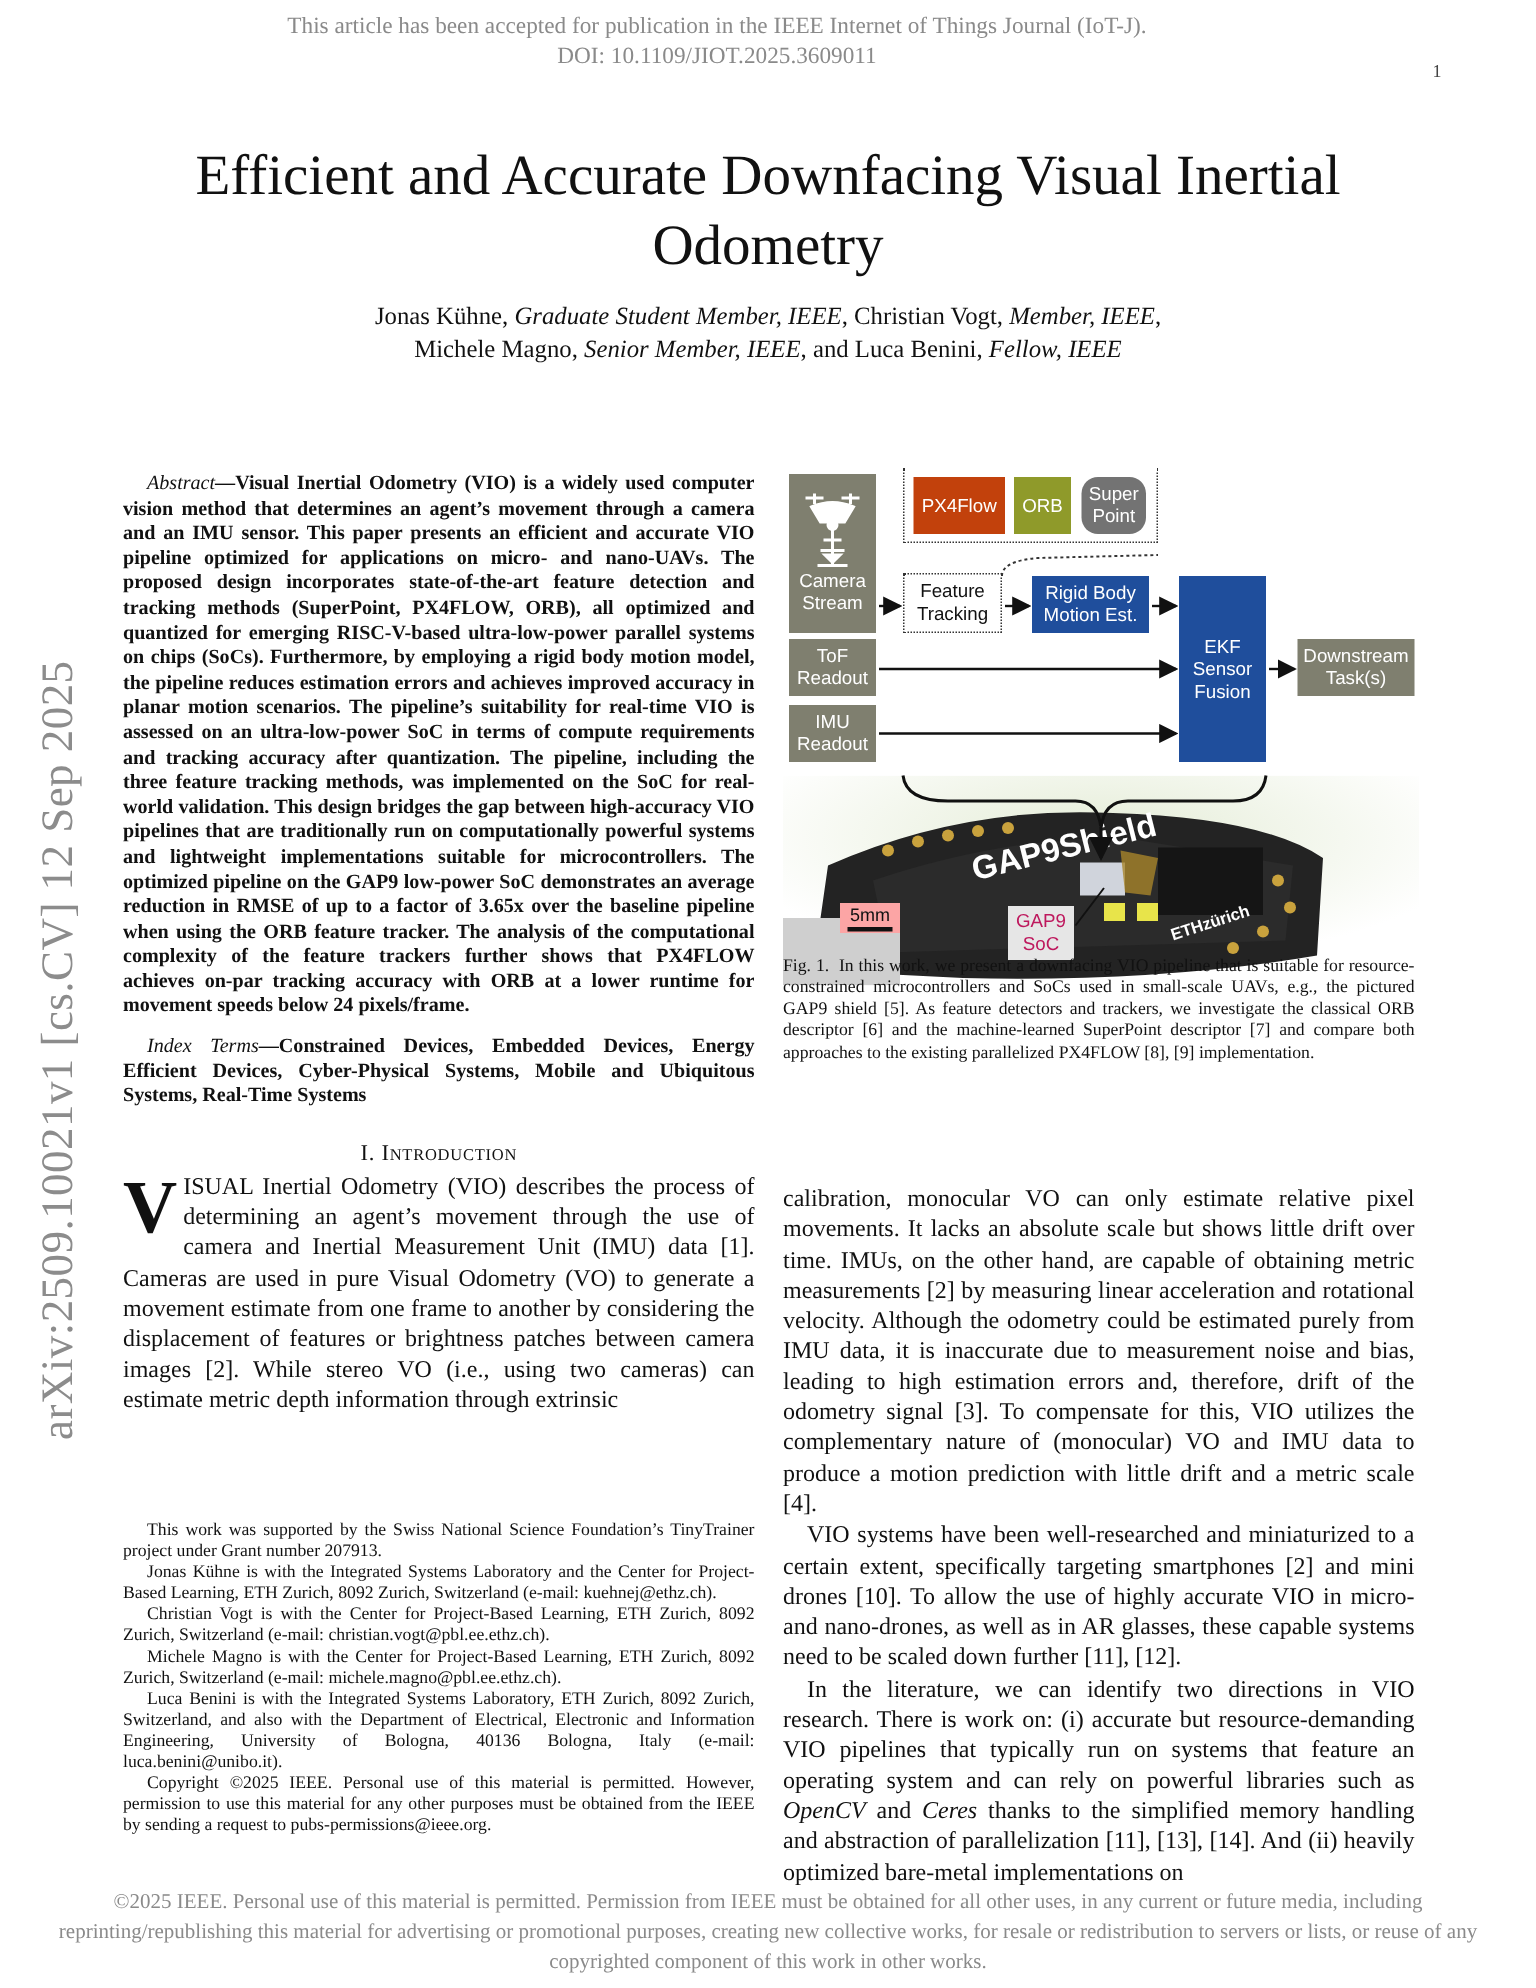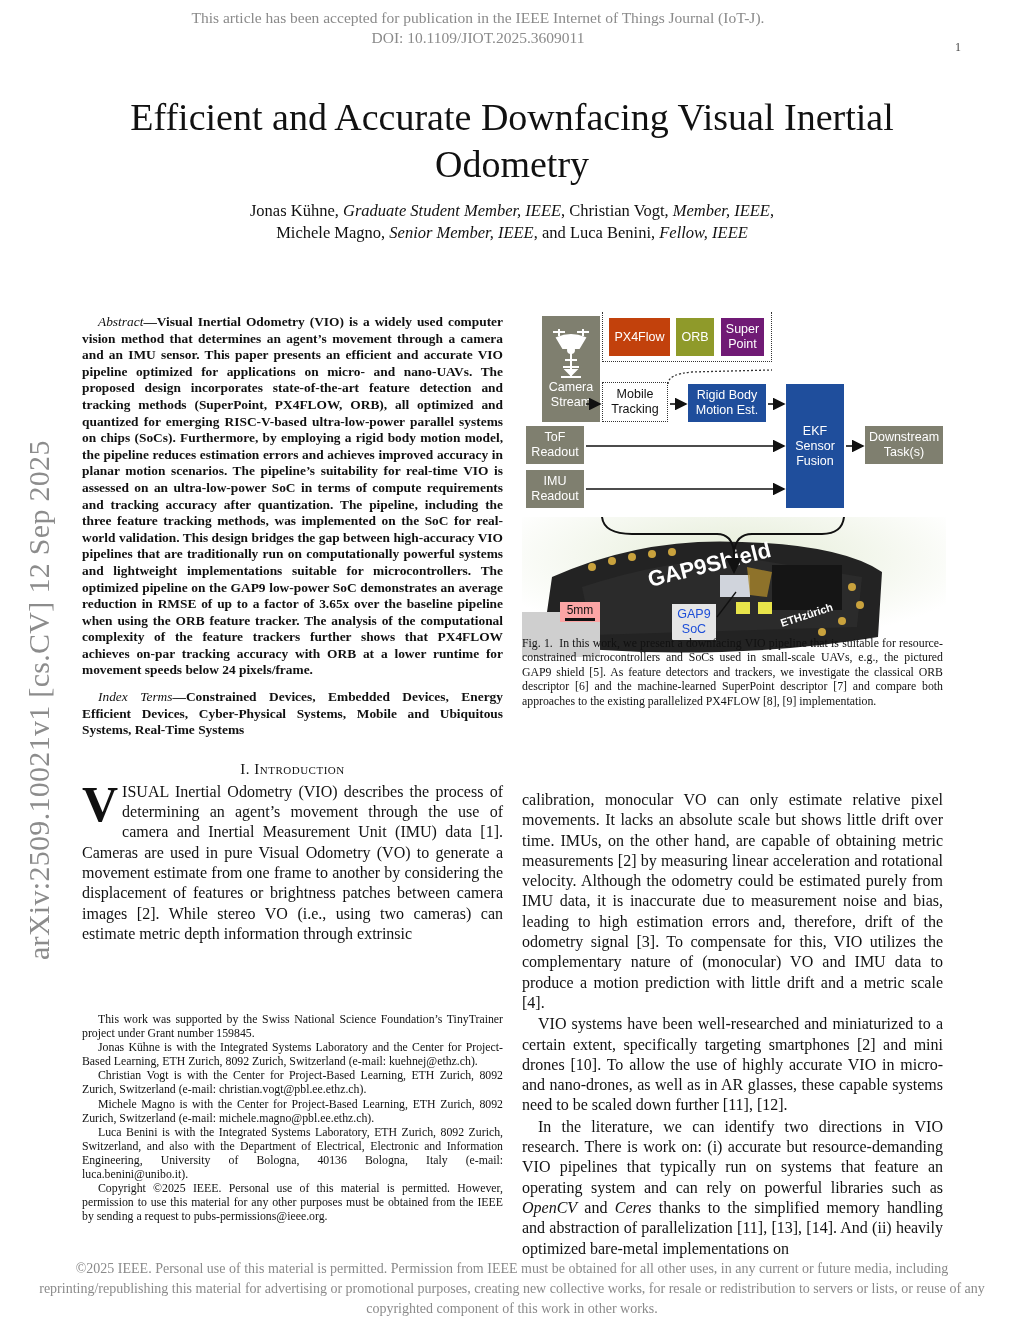--- a/index.html
+++ b/index.html
@@ -24,21 +24,21 @@
   .col-right { position: absolute; left: 522px; top: 790px; width: 421px; }
   .col-right p.indent { text-indent: 16px; }
   .figure { position: absolute; left: 522px; top: 312px; width: 424px; height: 345px; }
   .caption { position: absolute; left: 522px; top: 636px; width: 421px; font-size: 11.8px; line-height: 14.4px; text-align: justify; }
   .footer { position: absolute; top: 1259px; left: 20px; width: 984px; text-align: center; color: #8a8a8a; font-size: 14px; line-height: 20px; }
   
   .box { position: absolute; color: #fff; font-family: "Liberation Sans", "DejaVu Sans", sans-serif; font-size: 12.5px; line-height: 15px; text-align: center; display: flex; align-items: center; justify-content: center; flex-direction: column; }
   .gray { background: #7f7f6f; }
   .blue { background: #c2410c; }
   .olive { background: #8f9a2a; }
-  .orange { background: #701a75; }
+  .orange { background: #737373; border-radius: 11px; }
   .navy { background: #1f4e9c; }
   .white { background: #fff; color: #111; border: 1.5px dotted #333; }
   .board { position: absolute; left: 0; top: 205px; width: 424px; height: 140px; overflow: hidden; }
 </style>
 </head>
 <body>
 
 <div class="hdr">
   <div>This article has been accepted for publication in the IEEE Internet of Things Journal (IoT-J).</div>
   <div>DOI: 10.1109/JIOT.2025.3609011</div>
@@ -55,21 +55,21 @@
 </div>
 
 <div class="col-left">
   <p class="abstract"><span class="lead">Abstract</span><span>—Visual Inertial Odometry (VIO) is a widely used computer vision method that determines an agent’s movement through a camera and an IMU sensor. This paper presents an efficient and accurate VIO pipeline optimized for applications on micro- and nano-UAVs. The proposed design incorporates state-of-the-art feature detection and tracking methods (SuperPoint, PX4FLOW, ORB), all optimized and quantized for emerging RISC-V-based ultra-low-power parallel systems on chips (SoCs). Furthermore, by employing a rigid body motion model, the pipeline reduces estimation errors and achieves improved accuracy in planar motion scenarios. The pipeline’s suitability for real-time VIO is assessed on an ultra-low-power SoC in terms of compute requirements and tracking accuracy after quantization. The pipeline, including the three feature tracking methods, was implemented on the SoC for real-world validation. This design bridges the gap between high-accuracy VIO pipelines that are traditionally run on computationally powerful systems and lightweight implementations suitable for microcontrollers. The optimized pipeline on the GAP9 low-power SoC demonstrates an average reduction in RMSE of up to a factor of 3.65x over the baseline pipeline when using the ORB feature tracker. The analysis of the computational complexity of the feature trackers further shows that PX4FLOW achieves on-par tracking accuracy with ORB at a lower runtime for movement speeds below 24 pixels/frame.</span></p>
   <p class="indexterms"><span class="lead">Index Terms</span><span>—Constrained Devices, Embedded Devices, Energy Efficient Devices, Cyber-Physical Systems, Mobile and Ubiquitous Systems, Real-Time Systems</span></p>
   <h2 class="sec-title" style="font-weight:normal;"><span>I. </span><span class="sc">Introduction</span></h2>
   <p class="body-text" style="margin-top:4px;"><span class="dropcap">V</span><span>ISUAL Inertial Odometry (VIO) describes the process of determining an agent’s movement through the use of camera and Inertial Measurement Unit (IMU) data [1]. Cameras are used in pure Visual Odometry (VO) to generate a movement estimate from one frame to another by considering the displacement of features or brightness patches between camera images [2]. While stereo VO (i.e., using two cameras) can estimate metric depth information through extrinsic</span></p>
 </div>
 
 <div class="footnotes">
-  <p>This work was supported by the Swiss National Science Foundation’s TinyTrainer project under Grant number 159845.</p>
+  <p>This work was supported by the Swiss National Science Foundation’s TinyTrainer project under Grant number 207913.</p>
   <p>Jonas Kühne is with the Integrated Systems Laboratory and the Center for Project-Based Learning, ETH Zurich, 8092 Zurich, Switzerland (e-mail: kuehnej@ethz.ch).</p>
   <p>Christian Vogt is with the Center for Project-Based Learning, ETH Zurich, 8092 Zurich, Switzerland (e-mail: christian.vogt@pbl.ee.ethz.ch).</p>
   <p>Michele Magno is with the Center for Project-Based Learning, ETH Zurich, 8092 Zurich, Switzerland (e-mail: michele.magno@pbl.ee.ethz.ch).</p>
   <p>Luca Benini is with the Integrated Systems Laboratory, ETH Zurich, 8092 Zurich, Switzerland, and also with the Department of Electrical, Electronic and Information Engineering, University of Bologna, 40136 Bologna, Italy (e-mail: luca.benini@unibo.it).</p>
   <p>Copyright ©2025 IEEE. Personal use of this material is permitted. However, permission to use this material for any other purposes must be obtained from the IEEE by sending a request to pubs-permissions@ieee.org.</p>
 </div>
 
 <div class="figure">
 
   <div class="board">
@@ -98,21 +98,21 @@
           <circle cx="330" cy="70" r="4"></circle>
         <circle cx="338" cy="88" r="4"></circle>
           <circle cx="320" cy="104" r="4"></circle>
           <circle cx="300" cy="115" r="4"></circle>
       </g>
       <text x="128" y="70" fill="#ffffff" font-family="Liberation Sans, sans-serif" font-weight="bold" font-size="22" transform="rotate(-14 128 70)">GAP9Shield</text>
       <text x="260" y="110" fill="#ffffff" font-family="Liberation Sans, sans-serif" font-weight="bold" font-size="11" transform="rotate(-18 260 110)">ETHzürich</text>
     </svg>
   </div>
 
-  <div class="box gray" style="left:20px;top:4px;width:58px;height:106px;">
+  <div class="box gray" style="left:4px;top:4px;width:58px;height:106px;">
     <svg width="40" height="52" viewBox="0 0 40 52">
       <g stroke="#fff" stroke-width="2" fill="#fff">
         <line x1="2" y1="4" x2="14" y2="4"></line>
           <line x1="26" y1="4" x2="38" y2="4"></line>
         <line x1="8" y1="1" x2="8" y2="8"></line>
           <line x1="32" y1="1" x2="32" y2="8"></line>
         <path d="M6 10 Q20 4 34 10 L28 20 L12 20 Z"></path>
         <circle cx="20" cy="22" r="3"></circle>
         <line x1="20" y1="25" x2="20" y2="48"></line>
         <line x1="14" y1="32" x2="26" y2="32"></line>
@@ -139,21 +139,21 @@
     </div>
   <div class="box olive" style="left:154px;top:6px;width:38px;height:38px;">
       <span>ORB</span>
     </div>
   <div class="box orange" style="left:199px;top:6px;width:43px;height:38px;">
     <span>Super</span>
     <span>Point</span>
   </div>
 
   <div class="box white" style="left:80px;top:70px;width:66px;height:40px;">
-    <span>Mobile</span>
+    <span>Feature</span>
     <span>Tracking</span>
   </div>
   <div class="box navy" style="left:166px;top:72px;width:78px;height:38px;">
     <span>Rigid Body</span>
     <span>Motion Est.</span>
   </div>
   <div class="box navy" style="left:264px;top:72px;width:58px;height:124px;">
     <span>EKF</span>
     <span>Sensor</span>
     <span>Fusion</span>
@@ -181,21 +181,21 @@
     <path d="M80 205 Q82 222 110 222 L195 222 Q210 222 212 240 Q214 222 230 222 L300 222 Q320 222 322 205" stroke="#111" stroke-width="2" fill="none"></path>
     <line x1="212" y1="240" x2="212" y2="260" stroke="#111" stroke-width="2" marker-end="url(#ah)"></line>
     <line x1="214" y1="280" x2="195" y2="305" stroke="#111" stroke-width="1.3"></line>
   </svg>
 
   <div style="position:absolute;left:38px;top:290px;width:40px;font-family:'Liberation Sans',sans-serif;font-size:12px;color:#111;text-align:center;background:#fca5a5;padding:1px 0;">
     <span>5mm</span>
     <div style="height:3px;background:#111;margin:1px 5px 0;"></div>
   </div>
 
-  <div class="box" style="left:150px;top:292px;width:44px;height:36px;background:#e6e6e6;color:#1d4ed8;">
+  <div class="box" style="left:150px;top:292px;width:44px;height:36px;background:#e6e6e6;color:#be185d;">
     <span>GAP9</span>
     <span>SoC</span>
   </div>
 </div>
 
 <p class="caption"><span>Fig. 1.</span>&nbsp;&nbsp;<span>In this work, we present a downfacing VIO pipeline that is suitable for resource-constrained microcontrollers and SoCs used in small-scale UAVs, e.g., the pictured GAP9 shield [5]. As feature detectors and trackers, we investigate the classical ORB descriptor [6] and the machine-learned SuperPoint descriptor [7] and compare both approaches to the existing parallelized PX4FLOW [8], [9] implementation.</span></p>
 
 <div class="col-right">
   <p class="body-text">calibration, monocular VO can only estimate relative pixel movements. It lacks an absolute scale but shows little drift over time. IMUs, on the other hand, are capable of obtaining metric measurements [2] by measuring linear acceleration and rotational velocity. Although the odometry could be estimated purely from IMU data, it is inaccurate due to measurement noise and bias, leading to high estimation errors and, therefore, drift of the odometry signal [3]. To compensate for this, VIO utilizes the complementary nature of (monocular) VO and IMU data to produce a motion prediction with little drift and a metric scale [4].</p>
   <p class="body-text indent" style="margin-top:1px;">VIO systems have been well-researched and miniaturized to a certain extent, specifically targeting smartphones [2] and mini drones [10]. To allow the use of highly accurate VIO in micro- and nano-drones, as well as in AR glasses, these capable systems need to be scaled down further [11], [12].</p>

